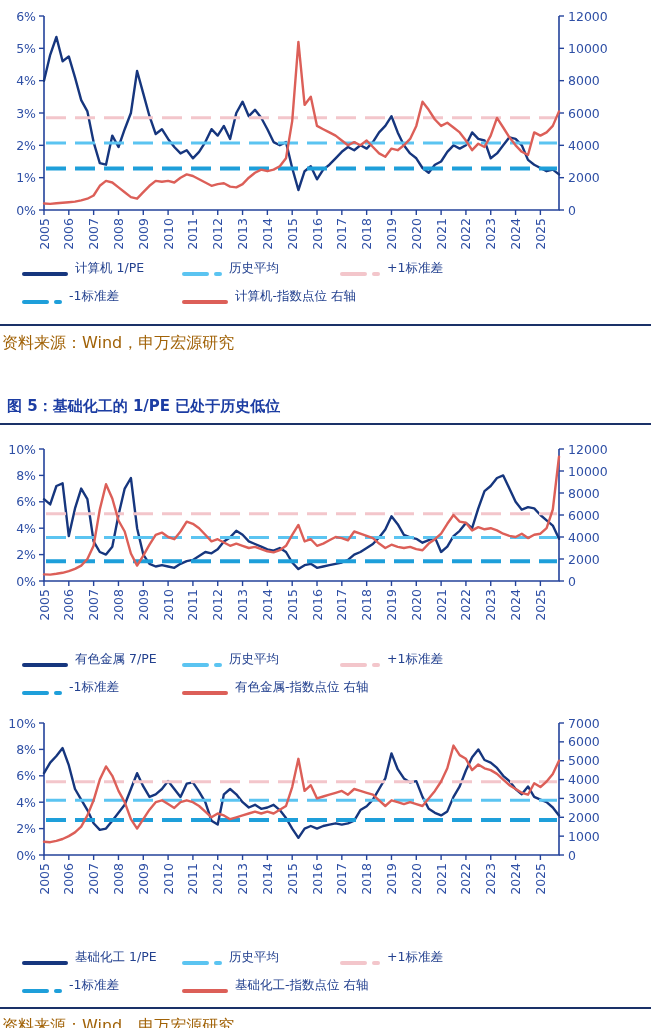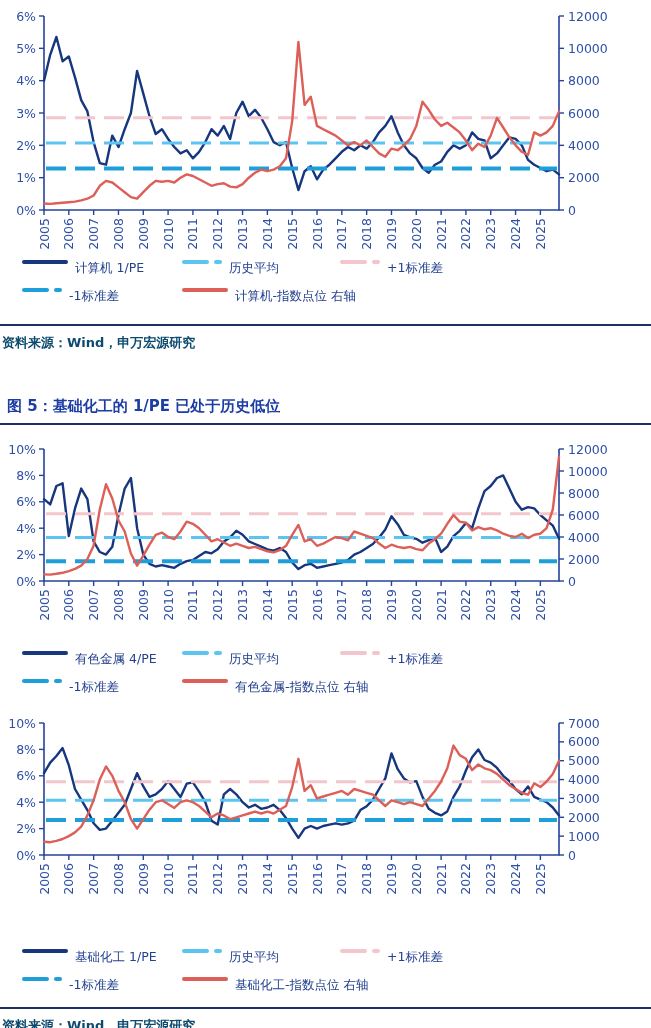--- a/index.html
+++ b/index.html
@@ -14,30 +14,30 @@
   }
   .chart-box{width:651px;line-height:0;}
   .legend{
     display:grid;
     grid-template-columns:160px 158px 1fr;
     row-gap:12px;
     padding-left:22px;
     margin-top:4px;
   }
   .legend-item{
-    display:flex;align-items:flex-start;gap:7px;
+    display:flex;align-items:flex-end;gap:7px;
     font-size:12.5px;color:#23418F;white-space:nowrap;
     line-height:16px;
   }
   .sw{display:inline-flex;align-items:center;gap:5px;flex:0 0 auto;}
   .seg{height:3.6px;border-radius:2px;display:inline-block;}
   .seg.long{width:27px;}
   .seg.short{width:8px;}
   .rule{height:2px;background:#1A3168;margin-top:20px;}
-  .source{font-size:13px;color:#0c4a6e;margin:8px 0 0 2px;line-height:17px;font-weight:bold;}
+  .source{font-size:16px;color:#a16207;margin:8px 0 0 2px;line-height:17px;}
   .fig-title{
     font-size:15px;font-weight:bold;color:#1C3DA3;
     margin:46px 0 0 0;padding:0 0 7px 7px;
     border-bottom:2.5px solid #1A3168;
     line-height:19px;
   }
   .fig5-block{margin:0;}
 </style>
 </head>
 <body>
@@ -242,21 +242,21 @@
           <line x1="46" y1="78.67999999999999" x2="557" y2="78.67999999999999" stroke="#F3C6CB" stroke-width="3" stroke-dasharray="20 9"></line>
           <line x1="46" y1="126.2" x2="557" y2="126.2" stroke="#1E9FDA" stroke-width="4" stroke-dasharray="20 9"></line>
           <polyline points="44.0,139.4 50.2,139.6 56.4,138.8 62.6,137.8 68.8,136.1 75.0,133.9 81.2,130.6 87.4,124.0 93.6,110.8 99.8,74.5 106.0,49.2 112.3,63.5 118.5,85.5 124.7,96.5 130.9,118.5 137.1,130.6 143.3,120.7 149.5,109.7 155.7,99.8 161.9,97.6 168.1,102.0 174.3,104.2 180.5,96.5 186.7,86.6 192.9,88.8 199.1,93.2 205.3,99.8 211.5,106.4 217.7,104.2 223.9,107.5 230.1,110.8 236.3,108.6 242.6,110.8 248.8,113.0 255.0,111.9 261.2,114.1 267.4,116.3 273.6,117.4 279.8,115.2 286.0,110.8 292.2,99.8 298.4,89.9 304.6,106.4 310.8,104.2 317.0,110.8 323.2,108.6 329.4,105.3 335.6,102.0 341.8,103.1 348.0,105.3 354.2,96.5 360.4,98.7 366.7,100.9 372.9,103.1 379.1,108.6 385.3,113.0 391.5,109.7 397.7,111.9 403.9,113.0 410.1,111.9 416.3,114.1 422.5,115.2 428.7,108.6 434.9,104.2 441.1,98.7 447.3,88.8 453.5,80.0 459.7,86.6 465.9,87.7 472.1,95.4 478.3,92.1 484.5,94.3 490.7,93.2 497.0,95.4 503.2,98.7 509.4,100.9 515.6,102.0 521.8,98.7 528.0,103.1 534.2,99.8 540.4,98.7 546.6,93.2 552.8,74.5 559.0,21.7" fill="none" stroke="#DC5F58" stroke-width="2.4" stroke-linejoin="round" stroke-linecap="round"></polyline>
         </svg></div>
 
     <div class="legend" style="margin-top:18px">
       <div class="legend-item">
         <span class="sw">
             <i class="seg long" style="background: rgb(22, 54, 126); width: 46px;"></i>
           </span>
-        <span>有色金属 4/PE</span>
+        <span>有色金属 7/PE</span>
       </div>
       <div class="legend-item">
         <span class="sw">
             <i class="seg long" style="background: rgb(91, 196, 241);"></i>
             <i class="seg short" style="background: rgb(91, 196, 241);"></i>
           </span>
         <span>历史平均</span>
       </div>
       <div class="legend-item">
         <span class="sw">

